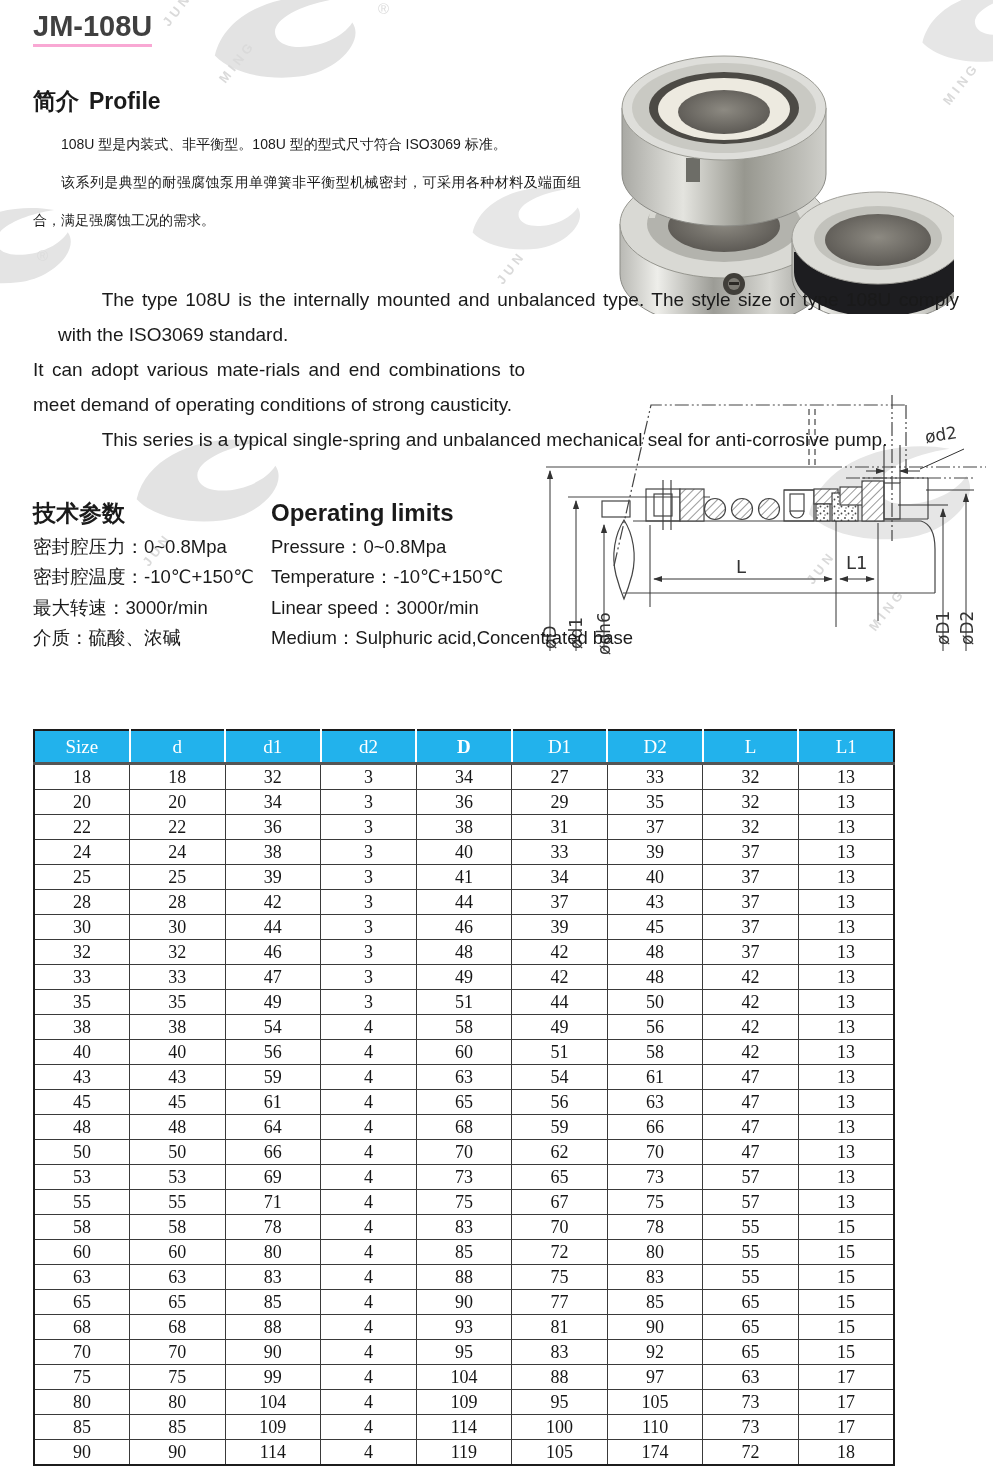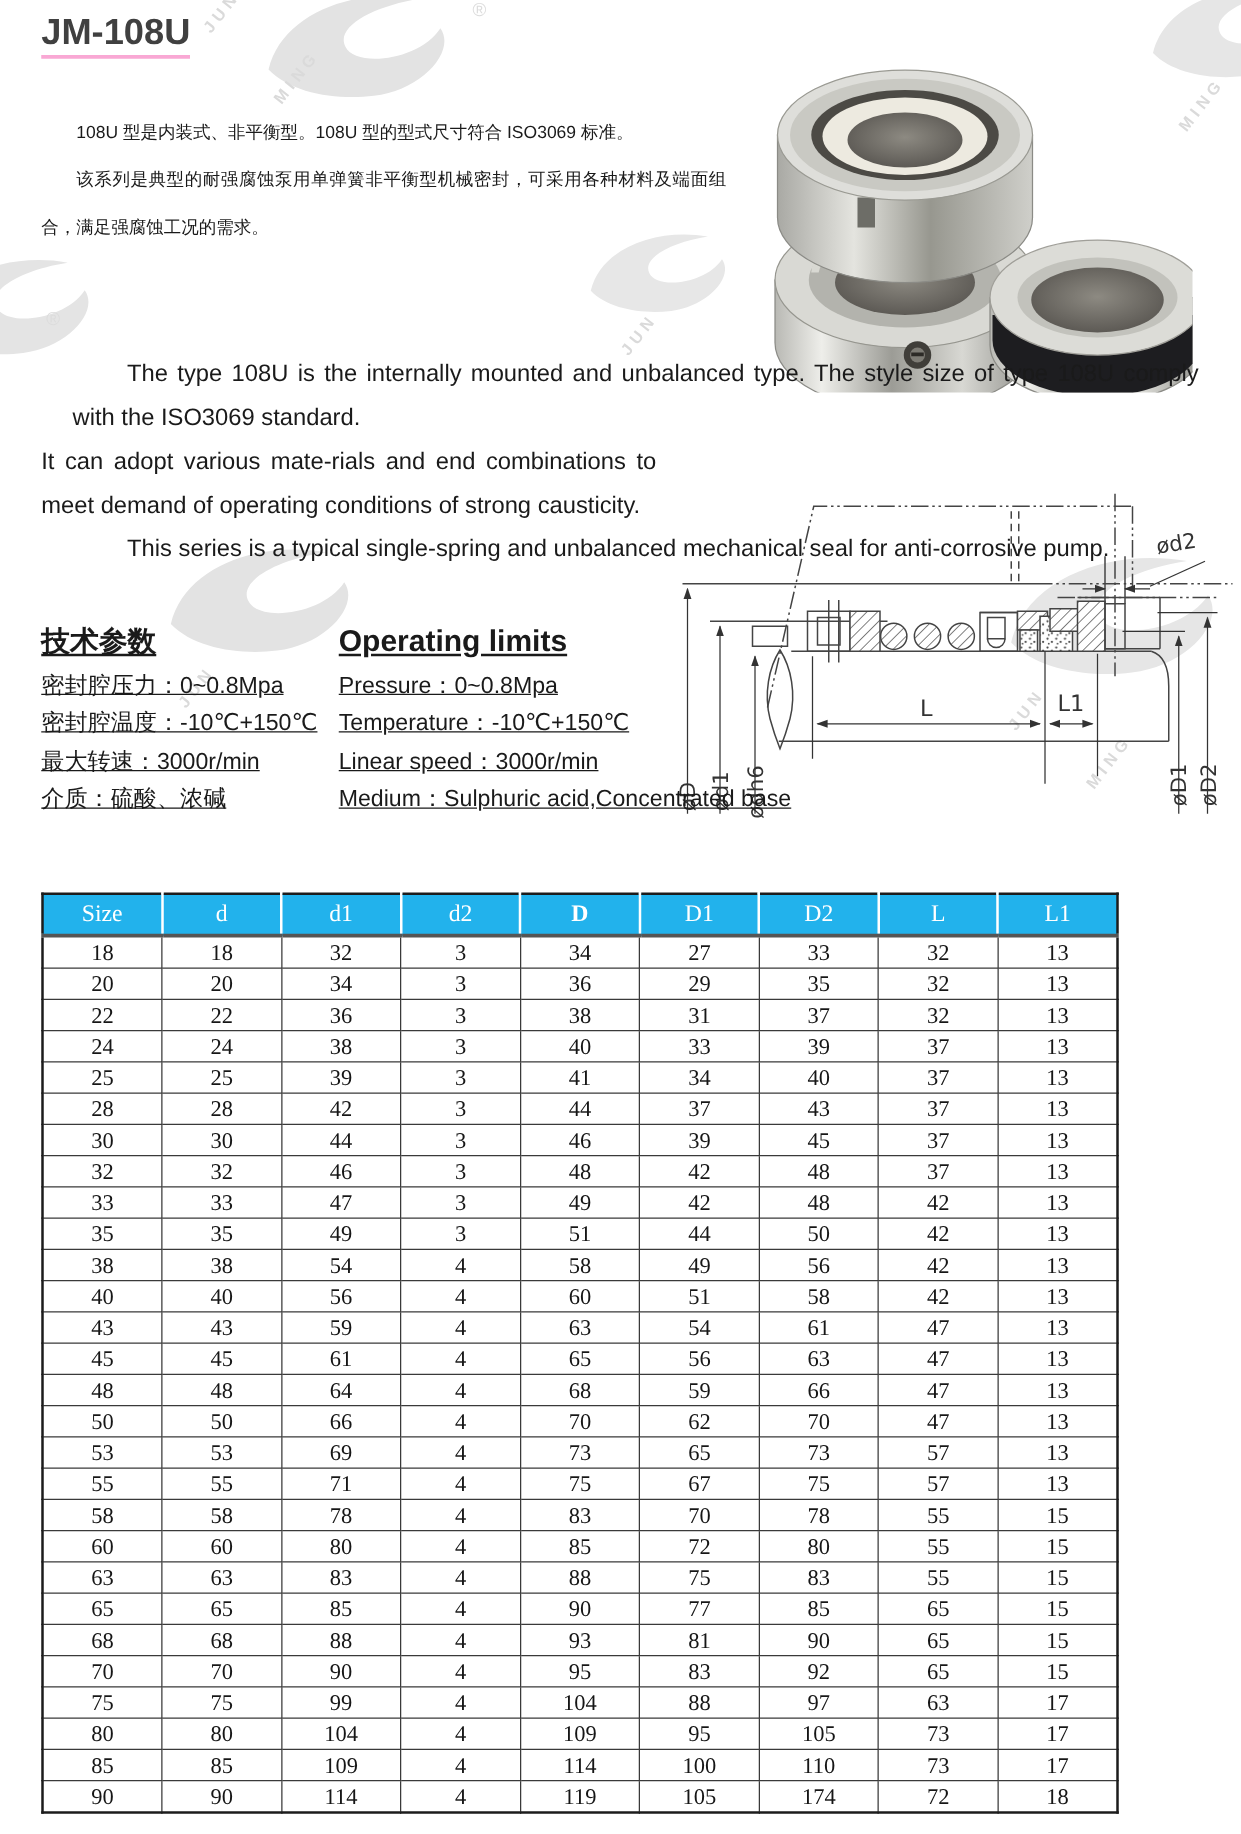--- a/index.html
+++ b/index.html
@@ -31,24 +31,24 @@
   .p-en.ind{text-indent:2.3em;margin-left:25px;}
   .p-en.narrow{max-width:492px;}
   
   .diagram{position:absolute;left:528px;top:383px;width:462px;height:308px;z-index:1;}
   .diagram svg{display:block;}
   
   .limits{position:absolute;left:33px;top:498px;width:500px;z-index:2;}
   .limits-row{display:grid;grid-template-columns:238px 1fr;align-items:baseline;}
   .limits-head .zh-h{font-size:23px;font-weight:bold;}
   .limits-head .en-h{font-size:24px;font-weight:bold;}
-  .limits-row div{font-size:18.5px;line-height:30.5px;white-space:nowrap;text-decoration:underline;}
+  .limits-row div{font-size:18.5px;line-height:30.5px;white-space:nowrap;}
   .limits-head{margin-bottom:3px;}
   
-  .table-wrap{position:absolute;left:33px;top:714px;width:862px;z-index:2;}
+  .table-wrap{position:absolute;left:33px;top:729px;width:862px;z-index:2;}
   table.size-table{
     width:100%;border-collapse:collapse;table-layout:fixed;
     font-family:"Liberation Serif","DejaVu Serif",serif;
     border:2px solid #1c1c1c;
   }
   table.size-table th{
     background:#22b2ec;color:#ffffff;font-weight:normal;font-size:19px;
     height:29px;border-left:2px solid #ffffff;border-right:2px solid #ffffff;
     border-bottom:3px solid #555;
   }
@@ -157,20 +157,21 @@
 
     <path d="M210,192 V230 A86,46 0 0 0 382,230 V192 Z" fill="url(#metal)" stroke="#8b8b86" stroke-width="1"></path>
     <path d="M212,206 V226 A84,45 0 0 0 380,226 V206 Z" fill="#1d1d20"></path>
     <ellipse cx="296" cy="192" rx="86" ry="46" fill="#dcdcd7" stroke="#a09f99"></ellipse>
     <ellipse cx="296" cy="192" rx="64" ry="32" fill="#c2c2bc"></ellipse>
     <ellipse cx="296" cy="194" rx="53" ry="26" fill="url(#hole)"></ellipse>
   </svg>
 </div>
 
 <div class="zh-block">
+  <h2 class="profile-h"><span class="zh">简介</span><span class="en">Profile</span></h2>
   <p class="p-zh">108U 型是内装式、非平衡型。108U 型的型式尺寸符合 ISO3069 标准。</p>
   <p class="p-zh">该系列是典型的耐强腐蚀泵用单弹簧非平衡型机械密封，可采用各种材料及端面组合，满足强腐蚀工况的需求。</p>
 </div>
 
 <div class="en-block">
   <p class="p-en ind">The type 108U is the internally mounted and unbalanced type. The style size of type 108U comply with the ISO3069 standard.</p>
   <p class="p-en narrow">It can adopt various mate-rials and end combinations to meet demand of operating conditions of strong causticity.</p>
   <p class="p-en ind">This series is a typical single-spring and unbalanced mechanical seal for anti-corrosive pump.</p>
 </div>
 

